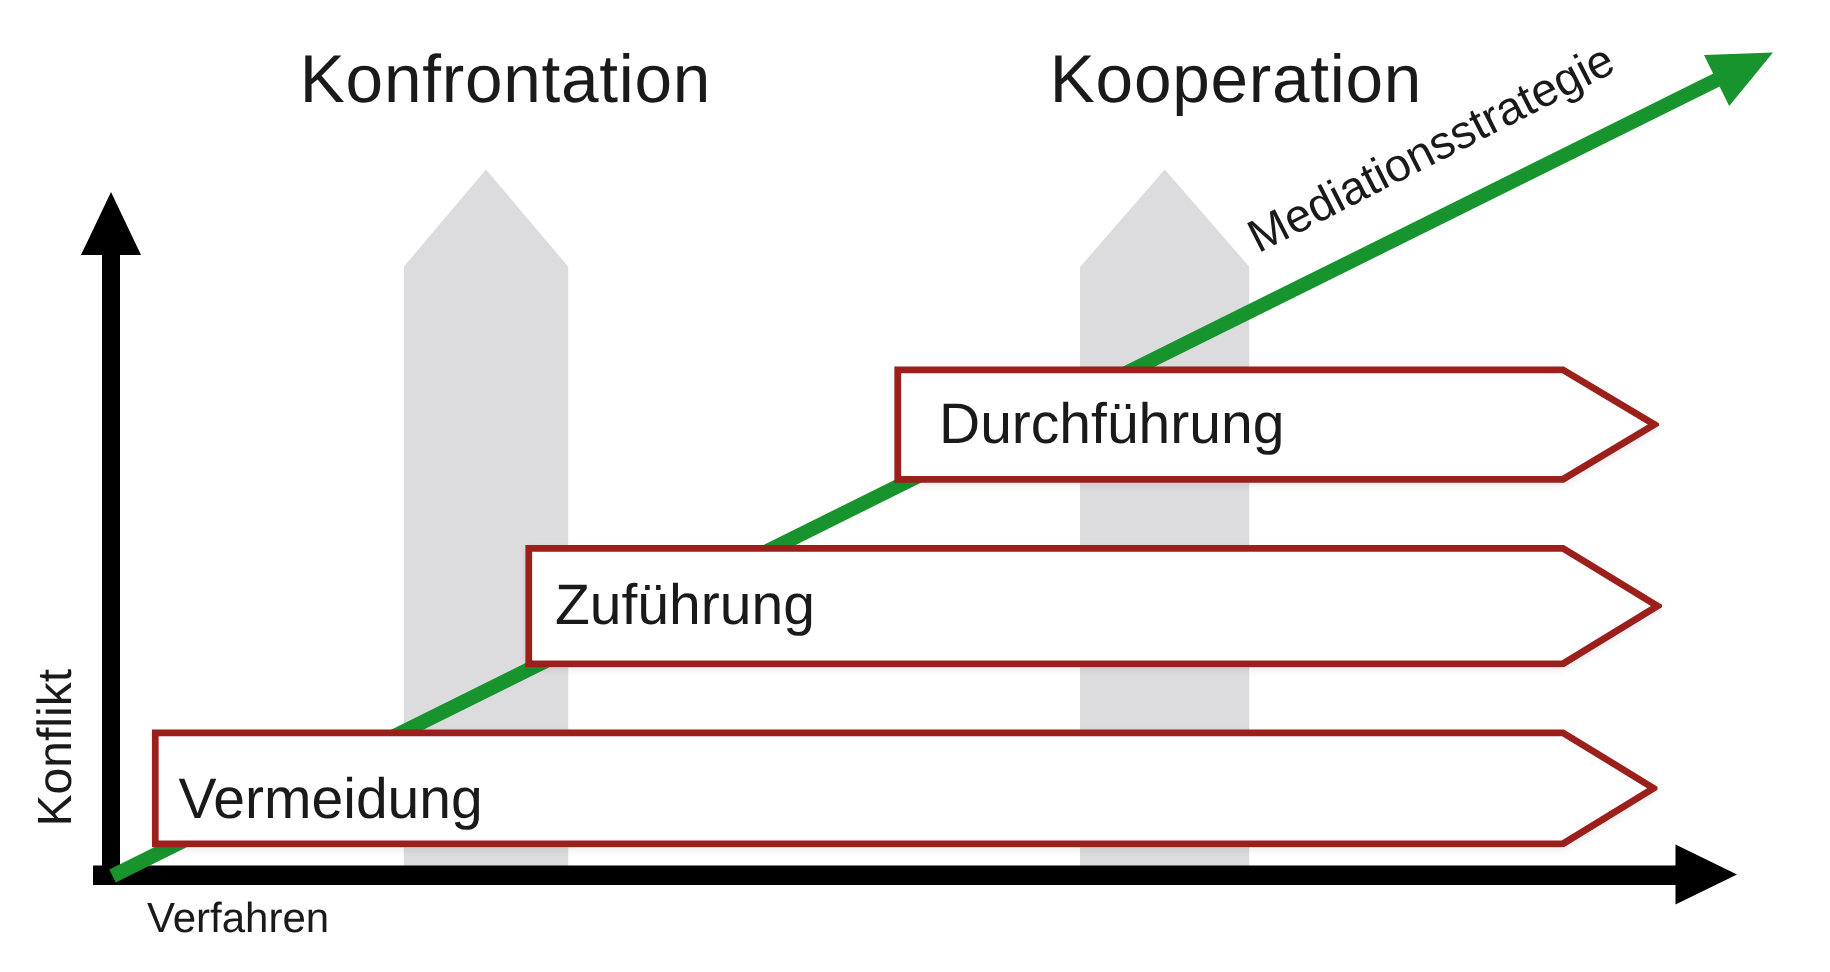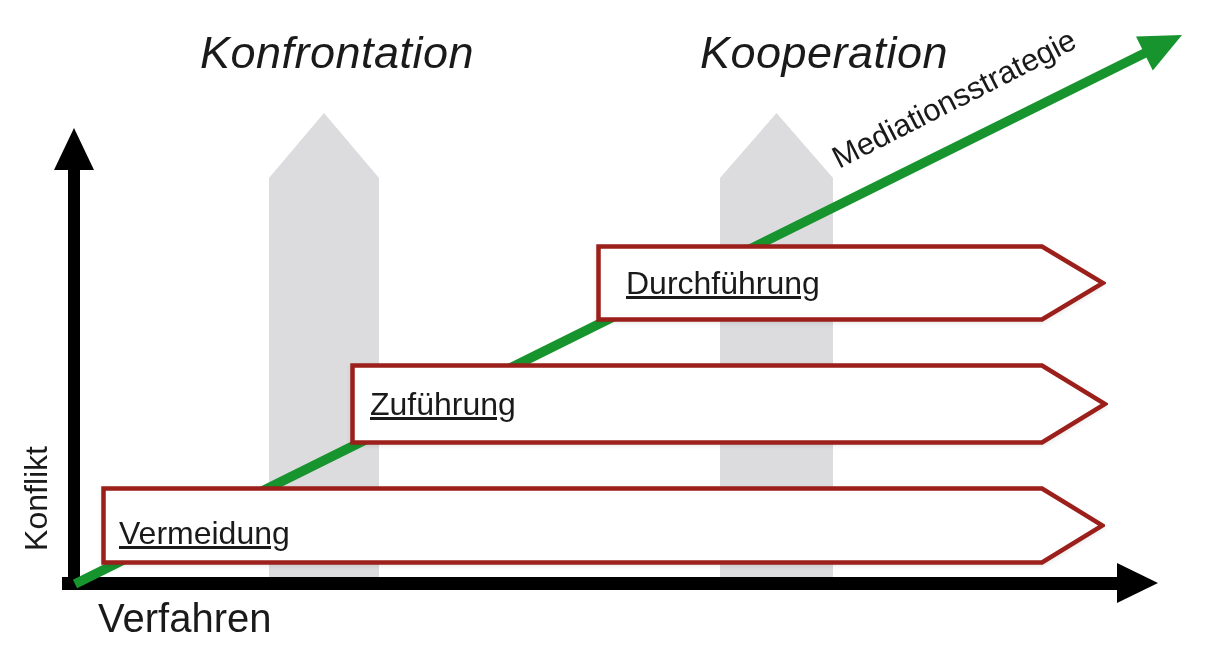--- a/index.html
+++ b/index.html
@@ -27,37 +27,37 @@
   .x-axis-line{left:62px;top:577px;width:1058px;height:13px;background:#000;z-index:2;}
   .x-axis-head{left:1117px;top:563px;width:0;height:0;z-index:2;
     border-top:20px solid transparent;border-bottom:20px solid transparent;
     border-left:41px solid #000;}
 
   
   .green-svg{left:0;top:0;z-index:3;pointer-events:none;}
 
   
   .top-title{top:28px;width:340px;text-align:center;font-size:45px;line-height:50px;
-    font-weight:400;letter-spacing:0.5px;z-index:4;white-space:nowrap;font-style:italic;}
+    font-weight:400;letter-spacing:0.5px;z-index:4;white-space:nowrap;}
   .title-konfrontation{left:167px;}
   .title-kooperation{left:654px;}
 
   
   .y-label{left:18px;top:446px;font-size:32px;z-index:4;
     writing-mode:vertical-rl;transform:rotate(180deg);}
-  .x-label{left:98px;top:596px;font-size:40px;z-index:4;}
+  .x-label{left:98px;top:596px;font-size:28px;z-index:4;}
 
   
   .diag-label{left:843px;top:139px;height:38px;line-height:38px;font-size:31px;
     white-space:nowrap;transform:rotate(-27deg);transform-origin:0 100%;z-index:4;}
 
   
   .stage-svg{z-index:5;filter:drop-shadow(0 2px 2px rgba(0,0,0,0.08));}
   .stage-svg polygon{fill:#ffffff;stroke:#9b1f1a;stroke-width:4.5;stroke-linejoin:miter;}
-  .stage-label{font-size:32px;z-index:6;white-space:nowrap;display:flex;align-items:center;text-decoration:underline;}
+  .stage-label{font-size:38px;z-index:6;white-space:nowrap;display:flex;align-items:center;}
   .label-vermeidung{left:119px;top:488px;height:91px;}
   .label-zufuehrung{left:370px;top:366px;height:77px;}
   .label-durchfuehrung{left:626px;top:247px;height:73px;}
 </style>
 </head>
 <body>
 
 <div class="phase-band band-konfrontation"></div>
 <div class="phase-band band-kooperation"></div>
 

